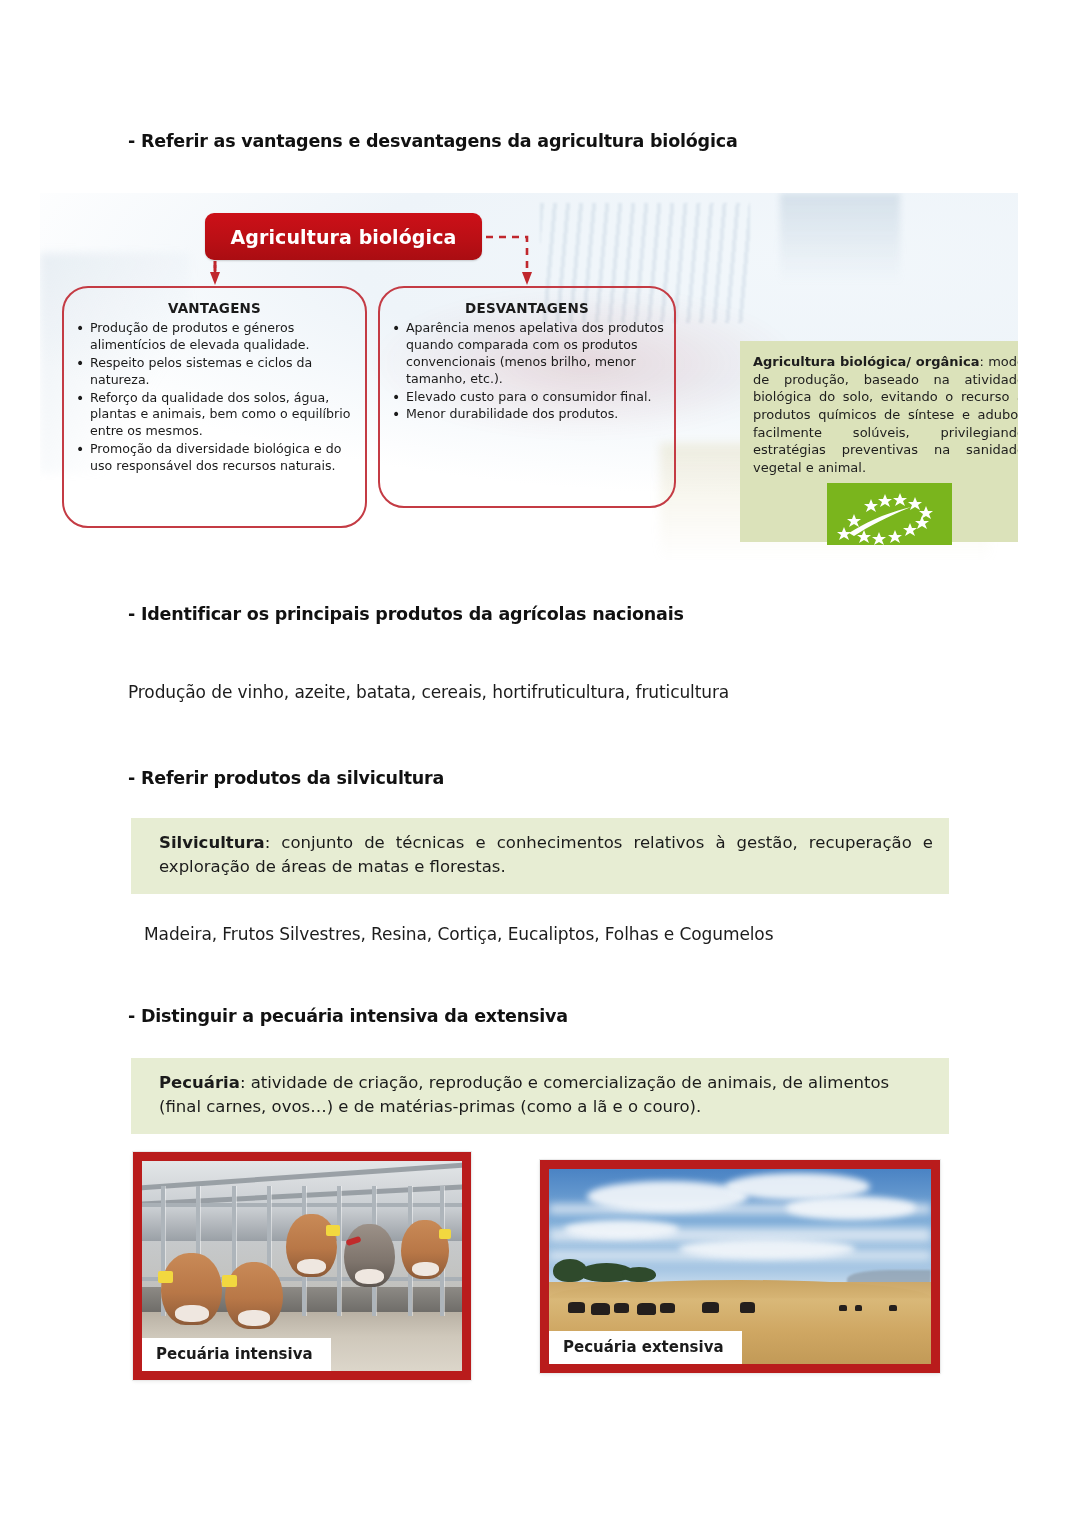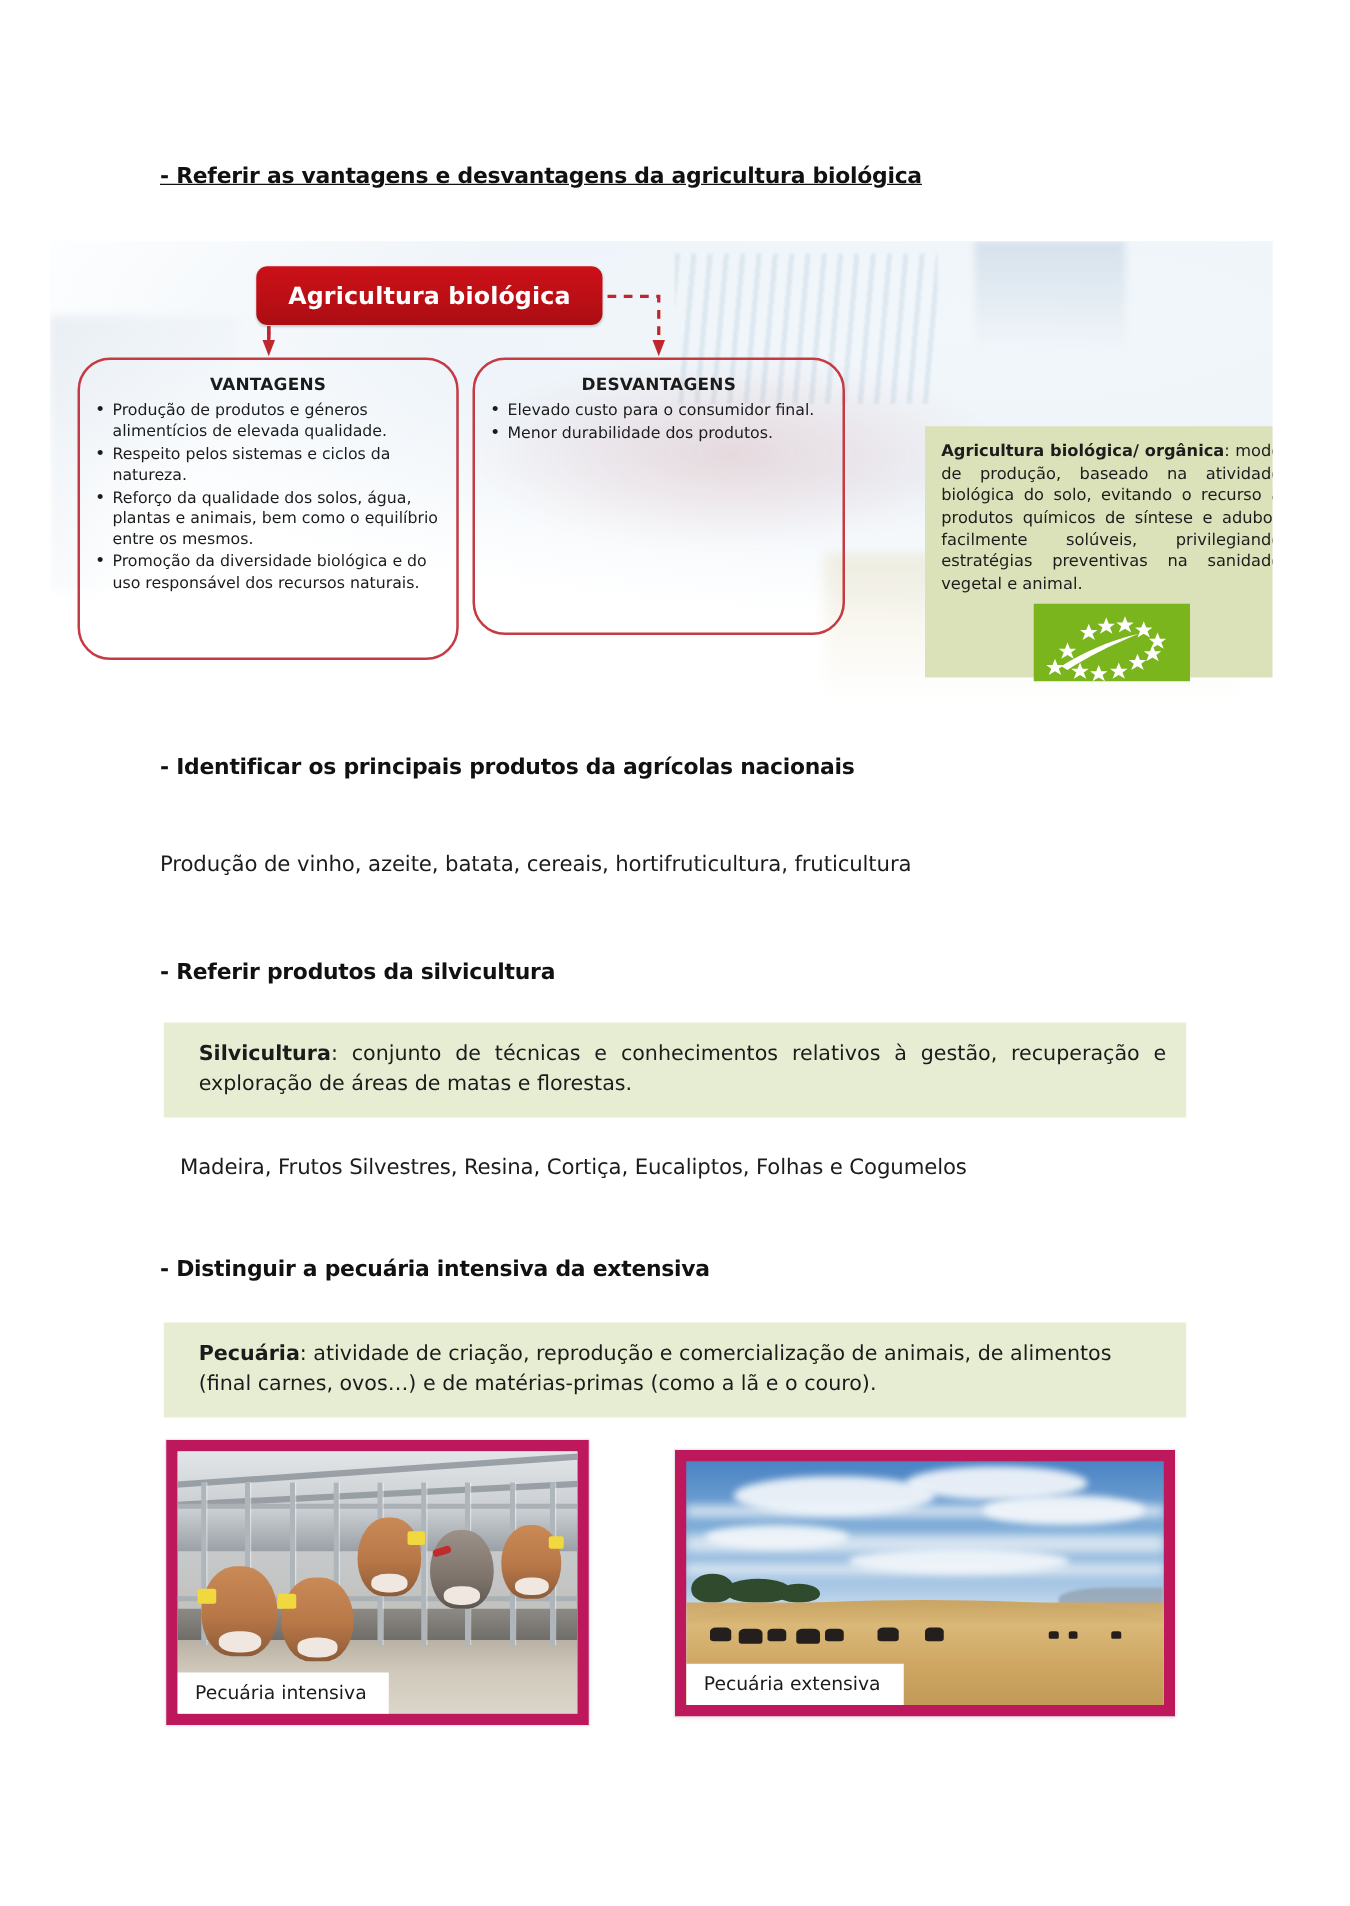--- a/index.html
+++ b/index.html
@@ -155,24 +155,25 @@
     font-family: "DejaVu Sans", sans-serif;
     font-size: 16.5px;
     line-height: 1.45;
     color: #1b1b1b;
   }
   .def-bar p b { font-weight: bold; }
   .justify p { text-align: justify; }
 
   
   .photo-card {
-    background: #be185d;
+    background: #b91c1c;
     box-shadow: 0 0 0 1px #eaeaea, 0 1px 4px rgba(0,0,0,.10);
     padding: 9px;
     position: absolute;
+    font-weight: bold;
   }
   .photo-frame { position: relative; width: 100%; height: 100%; overflow: hidden; }
   .photo-caption {
     position: absolute;
     left: 0; bottom: 0;
     background: #ffffff;
     padding: 7px 18px 8px 14px;
     font-family: "DejaVu Sans", sans-serif;
     font-size: 15px;
     color: #1b1b1b;
@@ -209,21 +210,21 @@
     background: linear-gradient(180deg,#cda86a 0%, #d9b878 22%, #cfa763 60%, #c29a57 100%); }
   .field-ridge { position:absolute; left:0; width:100%; height:18px;
     background: linear-gradient(180deg,#c9a463,#d6b474); border-radius:50% 50% 0 0 / 100% 100% 0 0; }
   .tree-clump { position:absolute; background:#2f4a2c; border-radius:50% 50% 44% 44%; filter: blur(.6px); }
   .far-hill { position:absolute; right:0; background:#8f9fae; filter: blur(1.2px); opacity:.75; }
   .cattle { position:absolute; background:#241f1d; border-radius:28% 28% 18% 18%; }
 </style>
 </head>
 <body>
 
-<div class="abs q-heading" style="left:128px; top:131px;text-decoration:underline;">- Referir as vantagens e desvantagens da agricultura biológica</div>
+<div class="abs q-heading" style="left:128px; top:131px;">- Referir as vantagens e desvantagens da agricultura biológica</div>
 
 <div class="abs" id="diagram-figure">
 
   <div class="ghost ghost-a"></div>
   <div class="ghost ghost-b"></div>
   <div class="ghost ghost-c"></div>
   <div class="ghost ghost-d"></div>
   <div class="ghost ghost-e"></div>
 
   <svg class="abs connector-svg" viewBox="0 0 978 367" xmlns="http://www.w3.org/2000/svg">
@@ -248,20 +249,21 @@
     </ul>
   </div>
 
   <div class="abs" id="ab-title-box">
     <span>Agricultura biológica</span>
   </div>
 
   <div class="abs outline-box" id="desvantagens-box">
     <div class="box-title">DESVANTAGENS</div>
     <ul class="box-list">
+      <li>Aparência menos apelativa dos produtos quando comparada com os produtos convencionais (menos brilho, menor tamanho, etc.).</li>
       <li>Elevado custo para o consumidor final.</li>
       <li>Menor durabilidade dos produtos.</li>
     </ul>
   </div>
 
   <div class="abs" id="ab-def-panel">
     <p><b>Agricultura biológica/ orgânica</b><span>: </span><span>modo de produção, baseado na atividade biológica do solo, evitando o recurso a produtos químicos de síntese e adubos facilmente solúveis, privilegiando estratégias preventivas na sanidade vegetal e animal.</span></p>
 
     <div id="eu-organic-logo">
       <svg viewBox="0 0 125 62" width="125" height="62" xmlns="http://www.w3.org/2000/svg">

